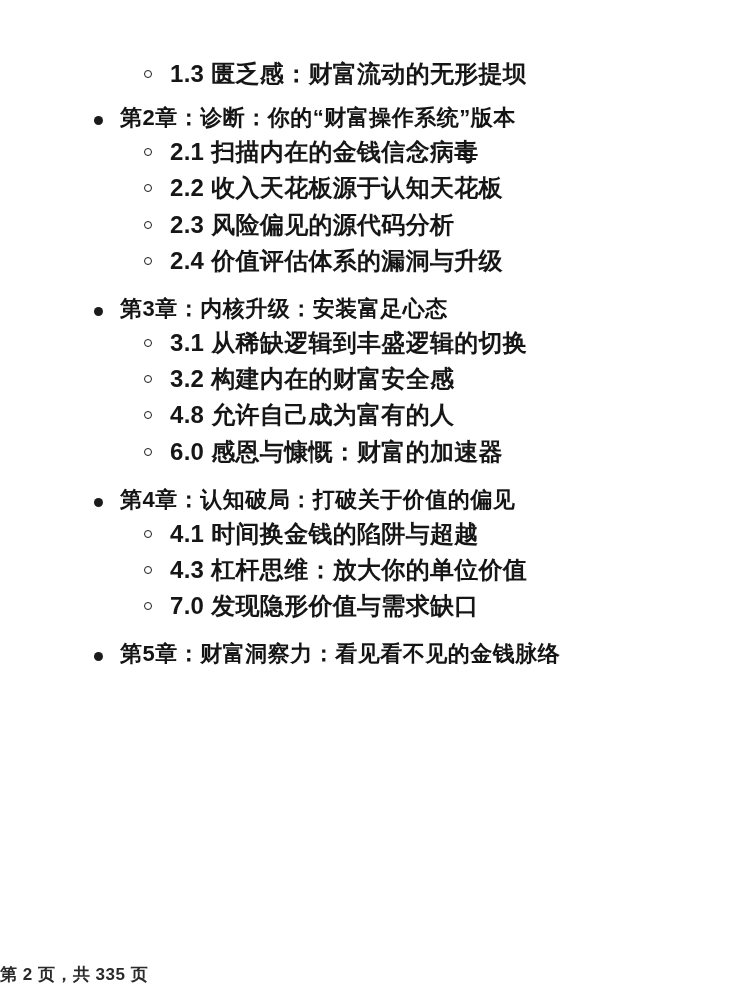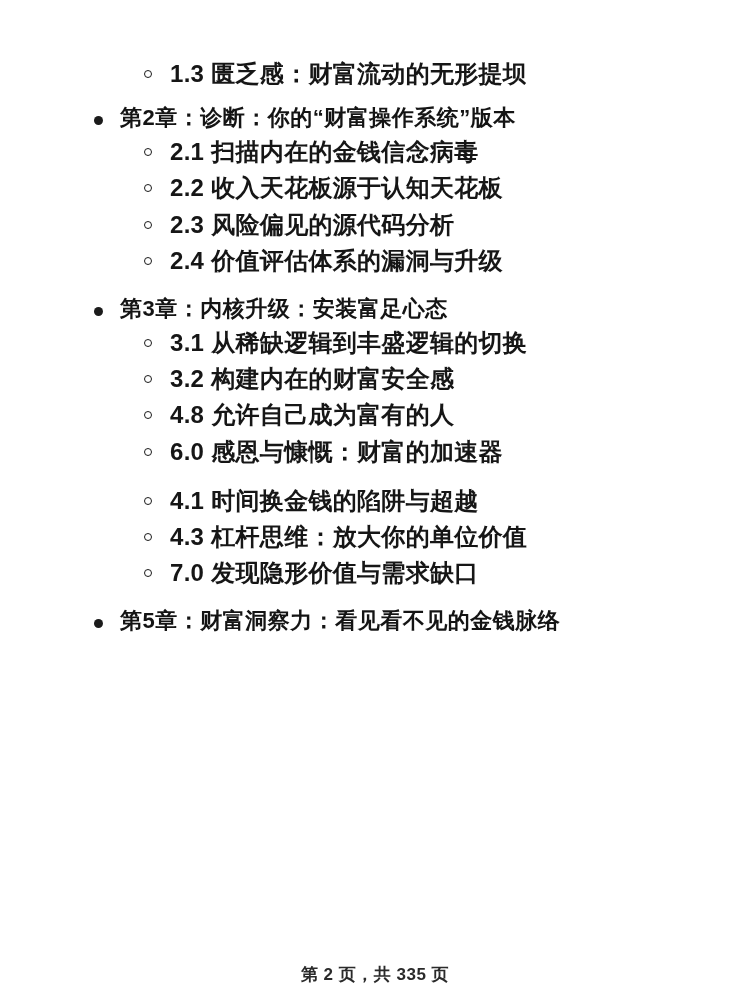--- a/index.html
+++ b/index.html
@@ -83,21 +83,20 @@
   .sections {
     list-style: none;
     margin: 0;
     padding: 0;
   }
   .footer {
     position: absolute;
     left: 0;
     right: 0;
     bottom: 14px;
-    text-align: center;
     font-size: 17px;
     font-weight: 700;
     color: #2a2a2a;
     letter-spacing: 0.5px;
   }
 </style>
 </head>
 <body>
 
 <div class="page">
@@ -124,20 +123,21 @@
       <div class="l1">第3章：内核升级：安装富足心态</div>
       <ul class="sections">
         <li class="l2">3.1 从稀缺逻辑到丰盛逻辑的切换</li>
         <li class="l2">3.2 构建内在的财富安全感</li>
         <li class="l2">4.8 允许自己成为富有的人</li>
         <li class="l2">6.0 感恩与慷慨：财富的加速器</li>
       </ul>
     </li>
 
     <li class="group">
+      <div class="l1">第4章：认知破局：打破关于价值的偏见</div>
       <ul class="sections">
         <li class="l2">4.1 时间换金钱的陷阱与超越</li>
         <li class="l2">4.3 杠杆思维：放大你的单位价值</li>
         <li class="l2">7.0 发现隐形价值与需求缺口</li>
       </ul>
     </li>
 
     <li class="group">
       <div class="l1">第5章：财富洞察力：看见看不见的金钱脉络</div>
     </li>

